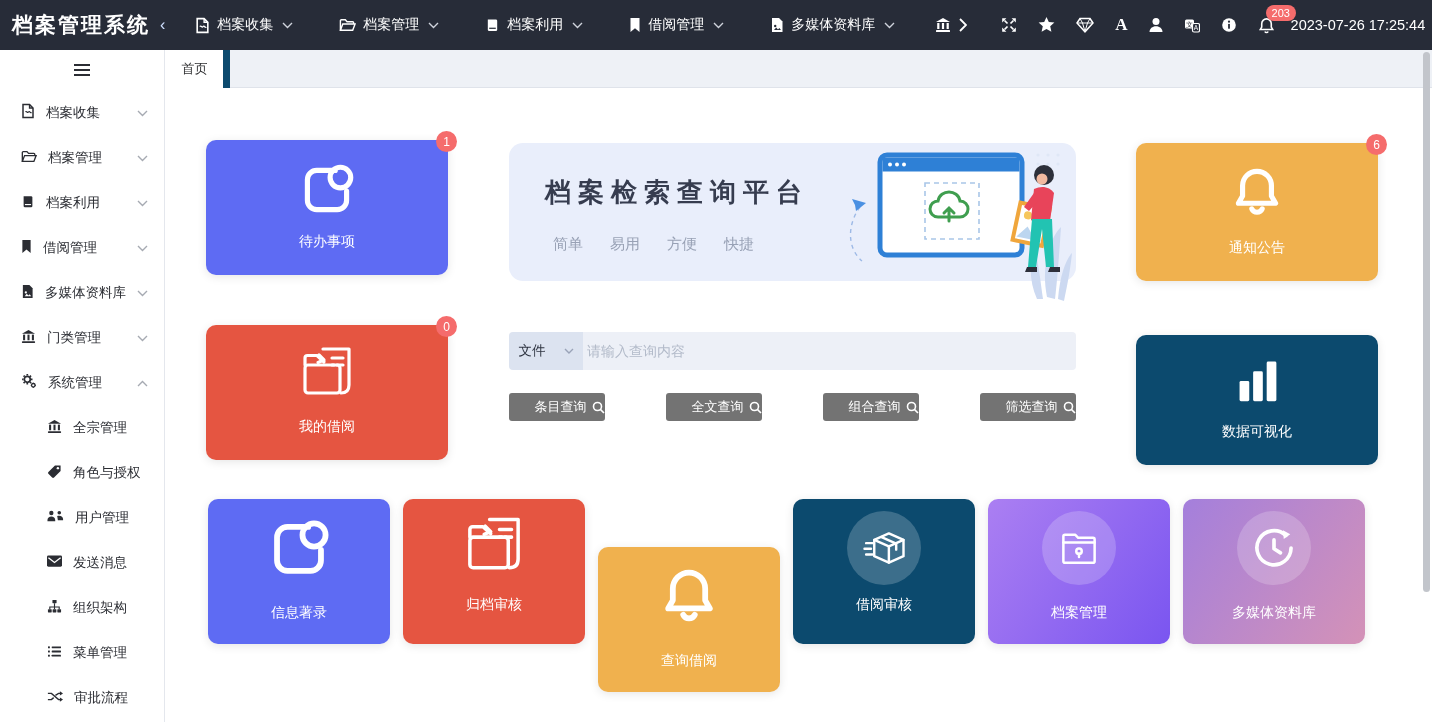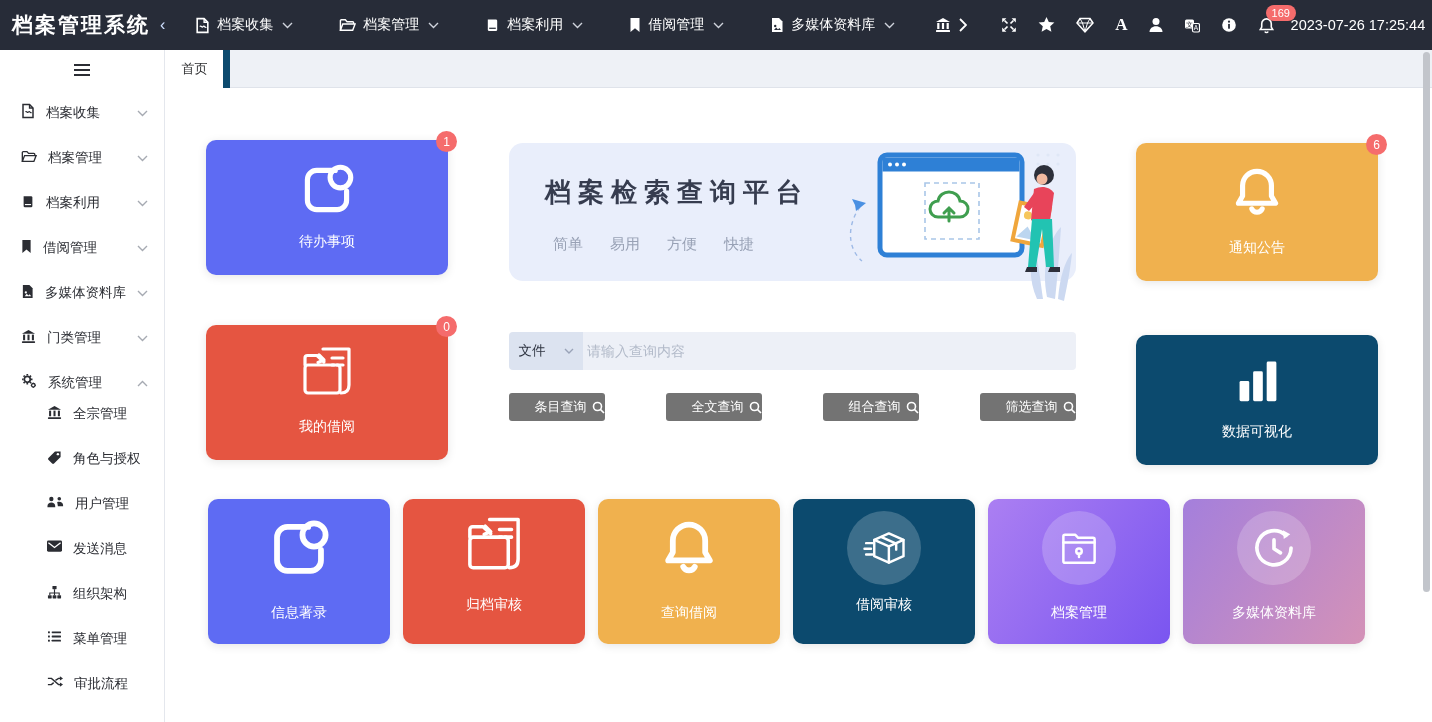--- a/index.html
+++ b/index.html
@@ -26,21 +26,21 @@
 
   
   .sidebar { position:absolute; left:0; top:50px; width:165px; height:672px; background:#fff;
     border-right:1px solid #e4e7ed; color:#2b2d33; z-index:20; }
   .hamburger { height:40px; display:flex; align-items:center; justify-content:center; cursor:pointer; }
   .hamburger span { display:block; width:16px; height:2px; background:#2b2d33; box-shadow:0 -5px 0 #2b2d33, 0 5px 0 #2b2d33; }
   .side-item { height:45px; display:flex; align-items:center; padding-left:21px; gap:11px;
     font-size:13.5px; cursor:pointer; }
   .side-item svg { flex:0 0 auto; }
   .side-chevron { margin-left:auto; margin-right:16px; color:#90949c; }
-  .side-subitem { height:45px; display:flex; padding-left:47px; gap:11px;
+  .side-subitem { height:45px; display:flex; align-items:center; padding-left:47px; gap:11px;
     font-size:13.5px; cursor:pointer; }
 
   
   .main { position:absolute; left:166px; top:50px; width:1266px; height:672px; background:#fff; }
   .tabbar { height:38px; background:#eef1f6; border-bottom:1px solid #dfe3ea; display:flex; }
   .tab { width:64px; height:38px; background:#fff; border-right:7px solid #0c4a6e;
     display:flex; align-items:center; justify-content:center; font-size:13px; color:#303133; cursor:pointer; }
   .content { position:relative; height:634px; background:#fff; }
 
   .card { position:absolute; border-radius:10px; cursor:pointer; box-shadow:0 2px 10px rgba(0,0,0,.10); }
@@ -79,21 +79,21 @@
     font-family:"Liberation Sans","DejaVu Sans",sans-serif; }
   .search-input::placeholder { color:#b2bac9; }
   .query-row { position:absolute; left:343px; top:305px; width:567px; display:flex; justify-content:space-between; }
   .query-btn { width:96px; height:28px; background:#737373; color:#fff; border:none; border-radius:3px;
     font-size:13px; display:flex; align-items:center; justify-content:center; gap:5px; cursor:pointer;
     font-family:"Liberation Sans","DejaVu Sans",sans-serif;padding-left:25px; }
 
   
   .shortcut { position:absolute; top:411px; width:182px; height:145px; border-radius:10px; cursor:pointer;
     box-shadow:0 2px 10px rgba(0,0,0,.10); }
-  .sc-1 { left:42px; }  .sc-2 { left:237px; } .sc-3 { left:432px; }
+  .sc-1 { left:42px; }  .sc-2 { left:237px; } .sc-3 { left:432px;margin-top:48px; }
   .sc-4 { left:627px; } .sc-5 { left:822px; } .sc-6 { left:1017px; }
   .sc-label { position:absolute; left:0; right:0; bottom:22px; text-align:center; color:#fff; font-size:14px; }
   .sc-icon { position:absolute; left:50%; top:14px; transform:translateX(-50%); }
   .icon-circle { position:absolute; left:50%; top:12px; transform:translateX(-50%); width:74px; height:74px;
     border-radius:50%; background:rgba(255,255,255,.20); display:flex; align-items:center; justify-content:center; }
 
   
   .scrollbar { position:absolute; right:2px; top:52px; width:7px; height:540px;
     background:#c2c5cb; border-radius:4px; cursor:pointer; z-index:40; }
 </style>
@@ -246,21 +246,21 @@
           <circle cx="8" cy="8" r="6.8" fill="currentColor"></circle>
           <rect x="7.1" y="6.9" width="1.8" height="4.8" fill="var(--ko,#272c38)"></rect>
           <circle cx="8" cy="4.7" r="1.1" fill="var(--ko,#272c38)"></circle>
         </svg>
       </span>
     <span class="nav-action bell-wrap">
       <svg width="17" height="17" viewBox="0 0 16 16">
           <path d="M8 1.8a4.5 4.5 0 014.5 4.5v3.2l1.3 2.2H2.2l1.3-2.2V6.3A4.5 4.5 0 018 1.8z" fill="none" stroke="currentColor" stroke-width="1.5"></path>
           <path d="M6.5 13.6a1.6 1.6 0 003 0" fill="none" stroke="currentColor" stroke-width="1.5"></path>
         </svg>
-      <span class="nav-badge">169</span>
+      <span class="nav-badge">203</span>
     </span>
   </div>
 
   <div class="nav-time">2023-07-26 17:25:44</div>
 
 </div>
 
 <div class="sidebar">
   <div class="hamburger">
       <span></span>

